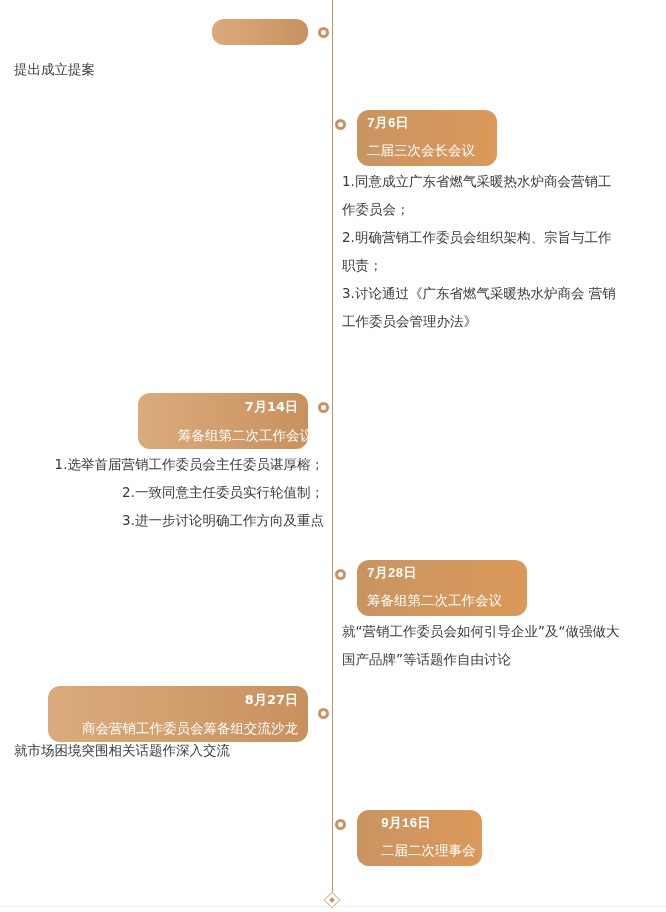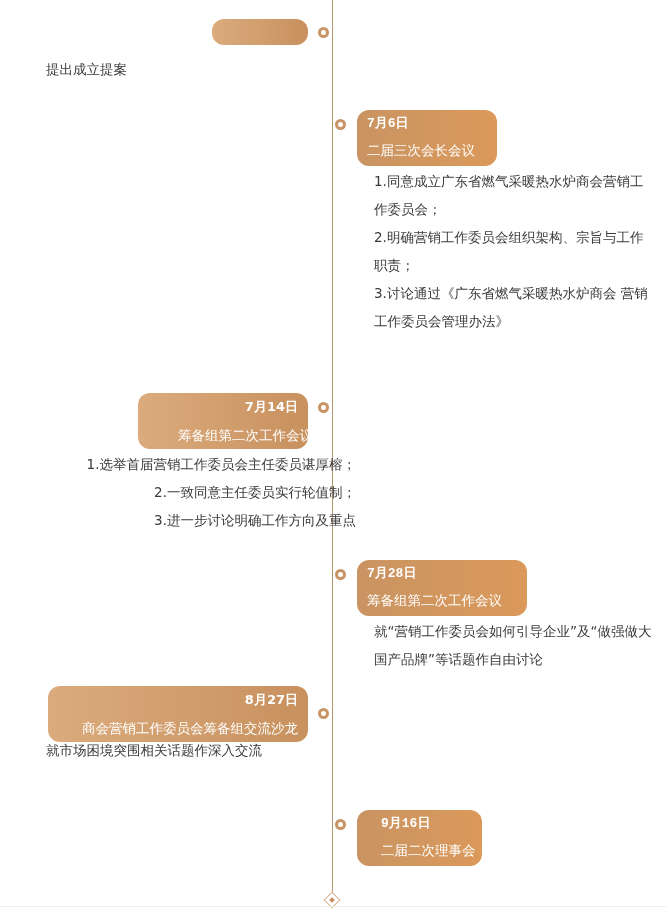--- a/index.html
+++ b/index.html
@@ -29,21 +29,21 @@
   .card {
     position: absolute; border-radius: 12px; color: #ffffff;
     font-weight: bold; font-size: 13px; padding: 0 10px;
   }
   .card.left { background: linear-gradient(90deg, #dbab7d 0%, #c8915e 100%); text-align: right; }
   .card.right { background: linear-gradient(90deg, #c99462 0%, #db995a 100%); text-align: left; font-family: Liberation Mono, monospace; }
   .card .line { height: 28px; line-height: 28px; white-space: nowrap; }
   .card .title { font-weight: normal; font-size: 13.5px; }
   .card.single .line { height: 26px; line-height: 26px; margin-top: 31px; }
   .content {
-    position: absolute; color: #3a3a3a; font-size: 13.5px; line-height: 28px; margin-left: 32px;
+    position: absolute; color: #3a3a3a; font-size: 13.5px; line-height: 28px;
   }
   .content p { margin: 0; }
 </style>
 </head>
 <body>
 
 <div id="root">
   <div class="timeline-line"></div>
 
   <div class="card left single" style="left:212px; top:19px; width:96px; height:26px;">

